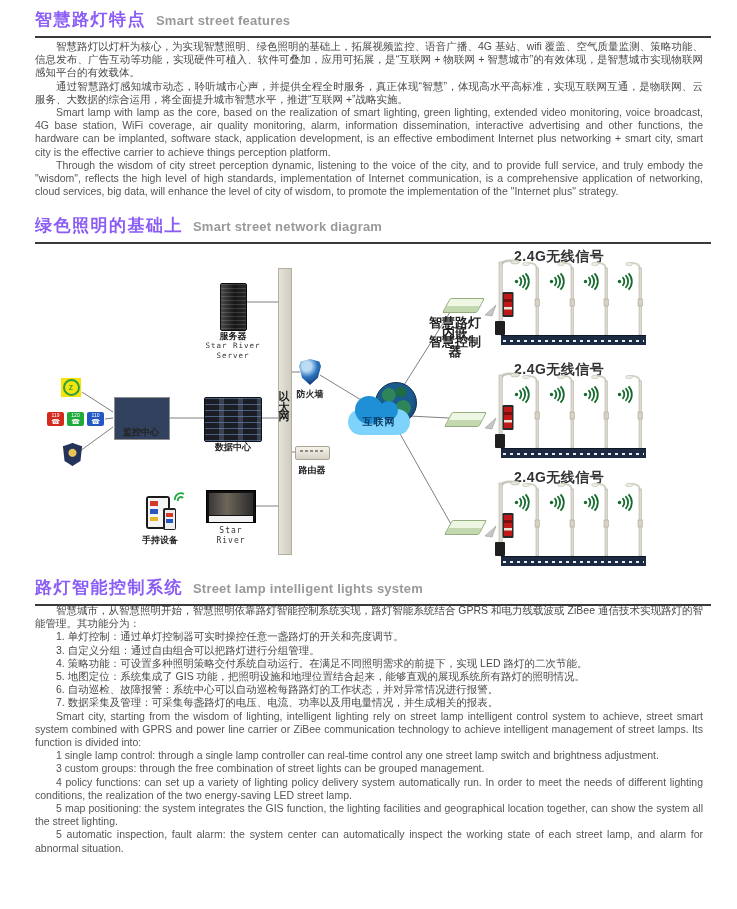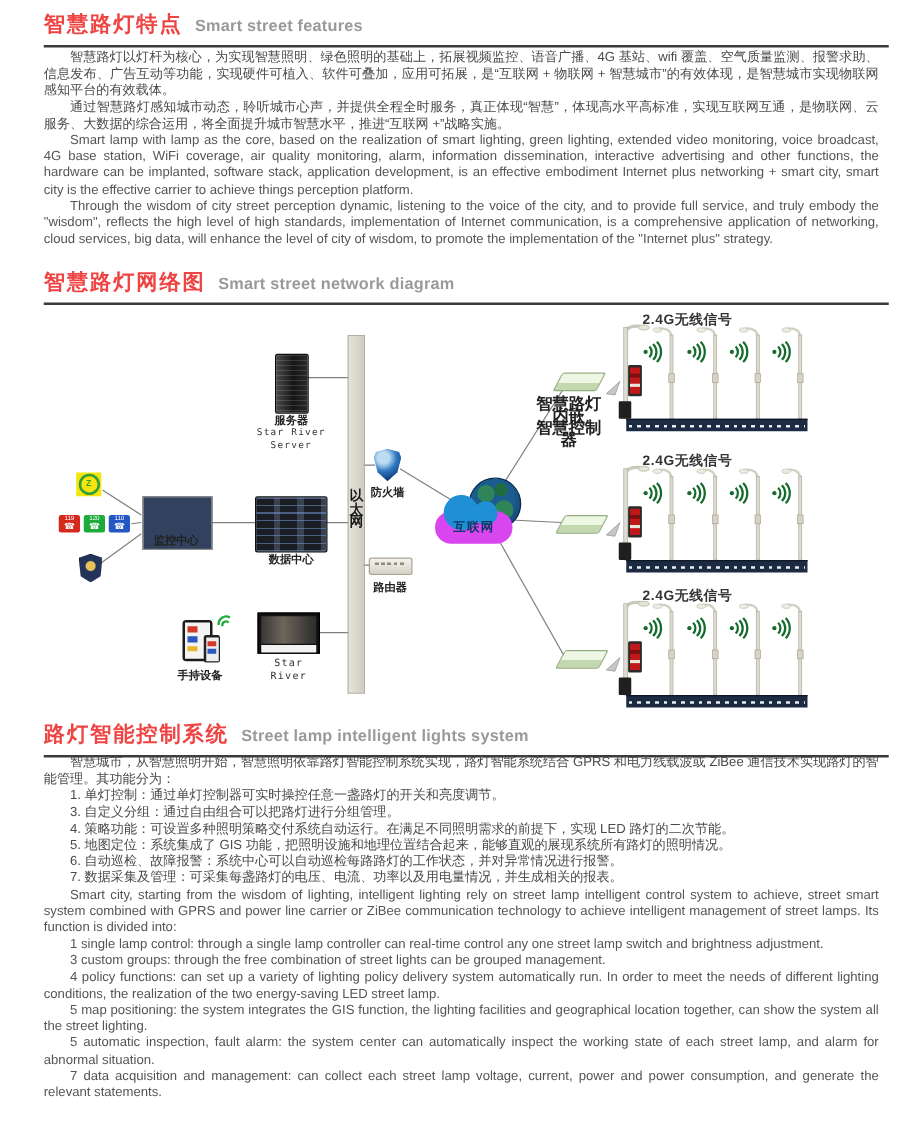--- a/index.html
+++ b/index.html
@@ -6,21 +6,21 @@
   .page {
     position:relative; width:737px; height:909px; overflow:hidden;
     background:#ffffff;
     font-family:"Liberation Sans","DejaVu Sans",sans-serif;
   }
   
   .sec-head {
     position:absolute; left:35px; width:676px;
     border-bottom:2px solid #3a3a3a; padding-bottom:5px; white-space:nowrap;
   }
-  .sec-head .zh { font-size:17px; font-weight:bold; color:#ef4444; letter-spacing:1.5px; }
+  .sec-head .zh { font-size:17px; font-weight:bold; color:#8b5cf6; letter-spacing:1.5px; }
   .sec-head .en { font-size:13px; font-weight:bold; color:#999999; margin-left:10px; letter-spacing:0.2px; }
 
   
   .text-block {
     position:absolute; left:35px; width:668px;
     font-size:10.5px; line-height:13.2px; color:#555555; text-align:justify;
   }
   .text-block p { margin:0; text-indent:2em; }
   .text-block p.cn { color:#4a4a4a; }
 
@@ -115,64 +115,64 @@
     width:40px; height:40px; border-radius:50%;
     background:
       radial-gradient(circle at 32% 30%, #2f8557 0 17%, transparent 18%),
       radial-gradient(circle at 68% 62%, #2f8557 0 20%, transparent 21%),
       radial-gradient(circle at 62% 22%, #1f6b44 0 13%, transparent 14%),
       radial-gradient(circle at 42% 72%, #246f49 0 11%, transparent 12%),
       radial-gradient(circle at 40% 38%, #1b5c8e 0 55%, #0e3a63 100%);
     border:1px solid #0a2c4e;
   }
   .cloud {
-    width:62px; height:26px; background:#d946ef; border-radius:13px; position:relative;
+    width:62px; height:26px; background:#7dd3fc; border-radius:13px; position:relative;
     display:flex; align-items:center; justify-content:center;
   }
   .cloud::before {
     content:''; position:absolute; width:28px; height:28px; border-radius:50%;
     background:#1f90d6; top:-13px; left:7px;
   }
   .cloud::after {
     content:''; position:absolute; width:19px; height:19px; border-radius:50%;
     background:#1f90d6; top:-8px; left:31px;
   }
   .cloud span { position:relative; z-index:3; font-size:10px; font-weight:bold; color:#0a3a63; letter-spacing:1px; }
   .controller {
     width:33px; height:13px; transform:skewX(-28deg);
     background:linear-gradient(180deg,#eef6e4 0 55%, #c3d8ae 55% 100%);
     border:1px solid #93ad7f; border-radius:2px;
   }
   .lamp-row { position:absolute; width:172px; height:100px; z-index:2; }
-  .row-label { position:absolute; left:30px; top:0; font-size:11px; font-weight:bold; color:#333; letter-spacing:0.5px; }
+  .row-label { position:absolute; left:30px; top:0; font-size:14px; font-weight:bold; color:#333; letter-spacing:0.5px; }
   .lamps { position:absolute; left:0; top:10px; }
   .road { position:absolute; left:17px; top:87px; width:145px; height:9px; background:#1d2b42; border-top:1px solid #0d1726; }
   .road::after {
     content:''; position:absolute; left:2px; right:2px; top:4px; height:1.5px;
     background:repeating-linear-gradient(90deg,#e8edf5 0 3px, transparent 3px 7px);
   }
 </style>
 </head>
 <body>
 
 <div class="page">
 
   <div class="sec-head" style="top:8px">
     <span class="zh">智慧路灯特点</span><span class="en">Smart street features</span>
   </div>
 
   <div class="text-block" style="top:40px">
-    <p class="cn">智慧路灯以灯杆为核心，为实现智慧照明、绿色照明的基础上，拓展视频监控、语音广播、4G 基站、wifi 覆盖、空气质量监测、报警求助、信息发布、广告互动等功能，实现硬件可植入、软件可叠加，应用可拓展，是“互联网 + 物联网 + 智慧城市”的有效体现，是智慧城市实现物联网感知平台的有效载体。</p>
+    <p class="cn">智慧路灯以灯杆为核心，为实现智慧照明、绿色照明的基础上，拓展视频监控、语音广播、4G 基站、wifi 覆盖、空气质量监测、策略功能、信息发布、广告互动等功能，实现硬件可植入、软件可叠加，应用可拓展，是“互联网 + 物联网 + 智慧城市”的有效体现，是智慧城市实现物联网感知平台的有效载体。</p>
     <p class="cn">通过智慧路灯感知城市动态，聆听城市心声，并提供全程全时服务，真正体现“智慧”，体现高水平高标准，实现互联网互通，是物联网、云服务、大数据的综合运用，将全面提升城市智慧水平，推进“互联网 +”战略实施。</p>
     <p>Smart lamp with lamp as the core, based on the realization of smart lighting, green lighting, extended video monitoring, voice broadcast, 4G base station, WiFi coverage, air quality monitoring, alarm, information dissemination, interactive advertising and other functions, the hardware can be implanted, software stack, application development, is an effective embodiment Internet plus networking + smart city, smart city is the effective carrier to achieve things perception platform.</p>
     <p>Through the wisdom of city street perception dynamic, listening to the voice of the city, and to provide full service, and truly embody the "wisdom", reflects the high level of high standards, implementation of Internet communication, is a comprehensive application of networking, cloud services, big data, will enhance the level of city of wisdom, to promote the implementation of the "Internet plus" strategy.</p>
   </div>
 
   <div class="sec-head" style="top:214px">
-    <span class="zh">智慧路灯网络图</span><span class="en">Smart street network diagram</span>
+    <span class="zh">绿色照明的基础上</span><span class="en">Smart street network diagram</span>
   </div>
 
   <div class="diagram">
 
     <svg class="net-lines" width="737" height="330" viewBox="0 0 737 330">
       <g stroke="#7f7f7f" stroke-width="1" fill="none">
         <line x1="245" y1="57" x2="280" y2="57"></line>
         <line x1="168" y1="173" x2="205" y2="173"></line>
         <line x1="260" y1="173" x2="280" y2="173"></line>
         <line x1="290" y1="127" x2="300" y2="127"></line>
@@ -505,16 +505,15 @@
     <p class="cn">4. 策略功能：可设置多种照明策略交付系统自动运行。在满足不同照明需求的前提下，实现 LED 路灯的二次节能。</p>
     <p class="cn">5. 地图定位：系统集成了 GIS 功能，把照明设施和地理位置结合起来，能够直观的展现系统所有路灯的照明情况。</p>
     <p class="cn">6. 自动巡检、故障报警：系统中心可以自动巡检每路路灯的工作状态，并对异常情况进行报警。</p>
     <p class="cn">7. 数据采集及管理：可采集每盏路灯的电压、电流、功率以及用电量情况，并生成相关的报表。</p>
     <p>Smart city, starting from the wisdom of lighting, intelligent lighting rely on street lamp intelligent control system to achieve, street smart system combined with GPRS and power line carrier or ZiBee communication technology to achieve intelligent management of street lamps. Its function is divided into:</p>
     <p>1 single lamp control: through a single lamp controller can real-time control any one street lamp switch and brightness adjustment.</p>
     <p>3 custom groups: through the free combination of street lights can be grouped management.</p>
     <p>4 policy functions: can set up a variety of lighting policy delivery system automatically run. In order to meet the needs of different lighting conditions, the realization of the two energy-saving LED street lamp.</p>
     <p>5 map positioning: the system integrates the GIS function, the lighting facilities and geographical location together, can show the system all the street lighting.</p>
     <p>5 automatic inspection, fault alarm: the system center can automatically inspect the working state of each street lamp, and alarm for abnormal situation.</p>
-    <p>7 data acquisition and management: can collect each street lamp voltage, current, power and power consumption, and generate the relevant statements.</p>
   </div>
 
 </div>
 
 </body></html>

